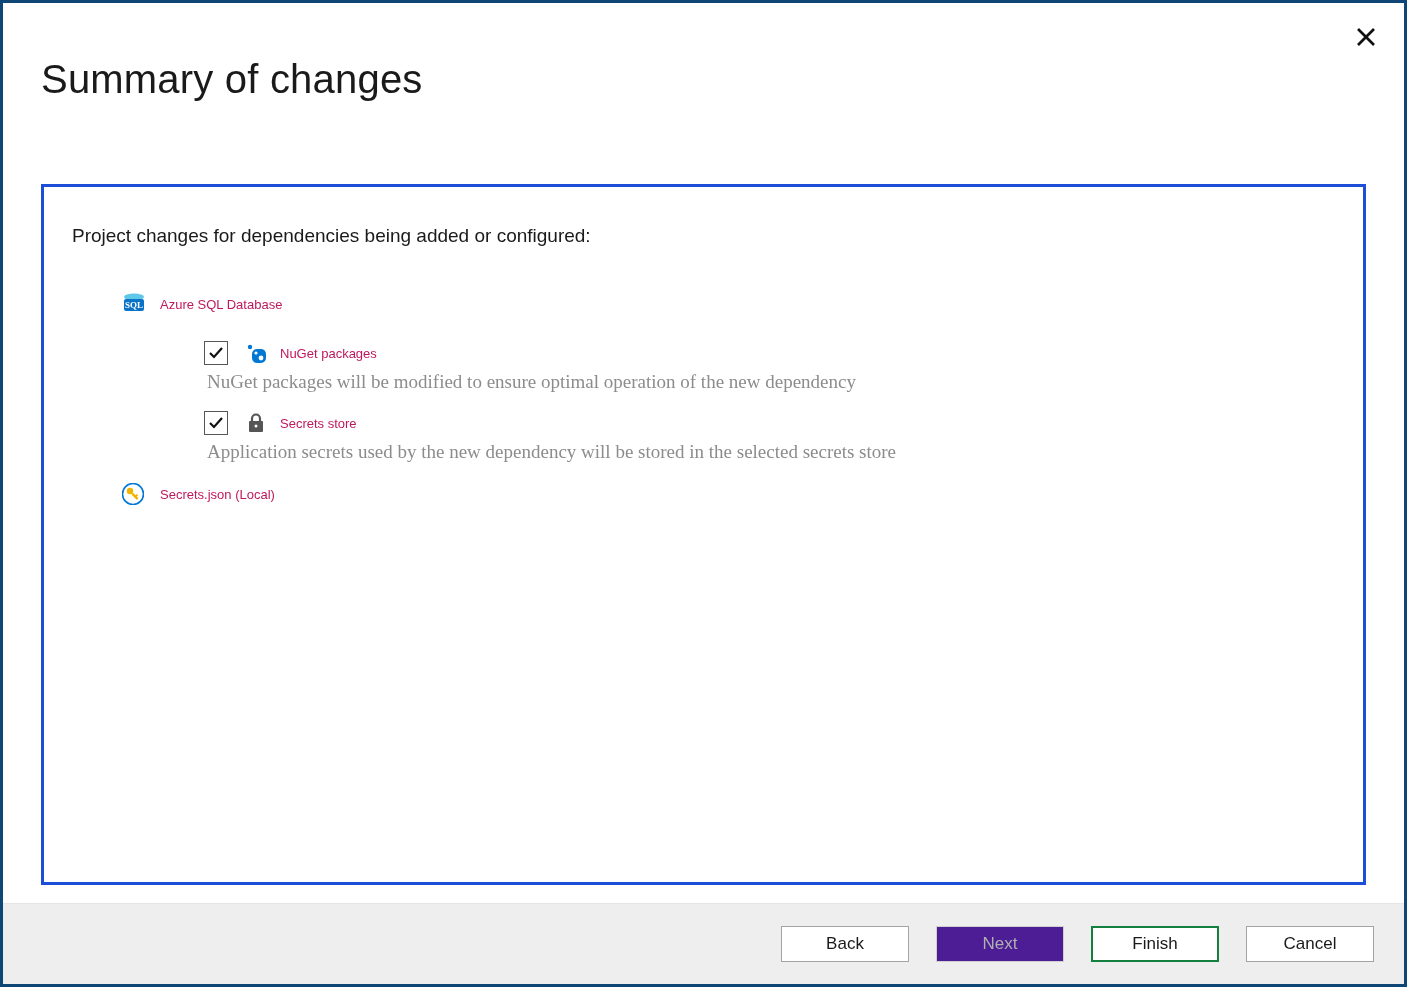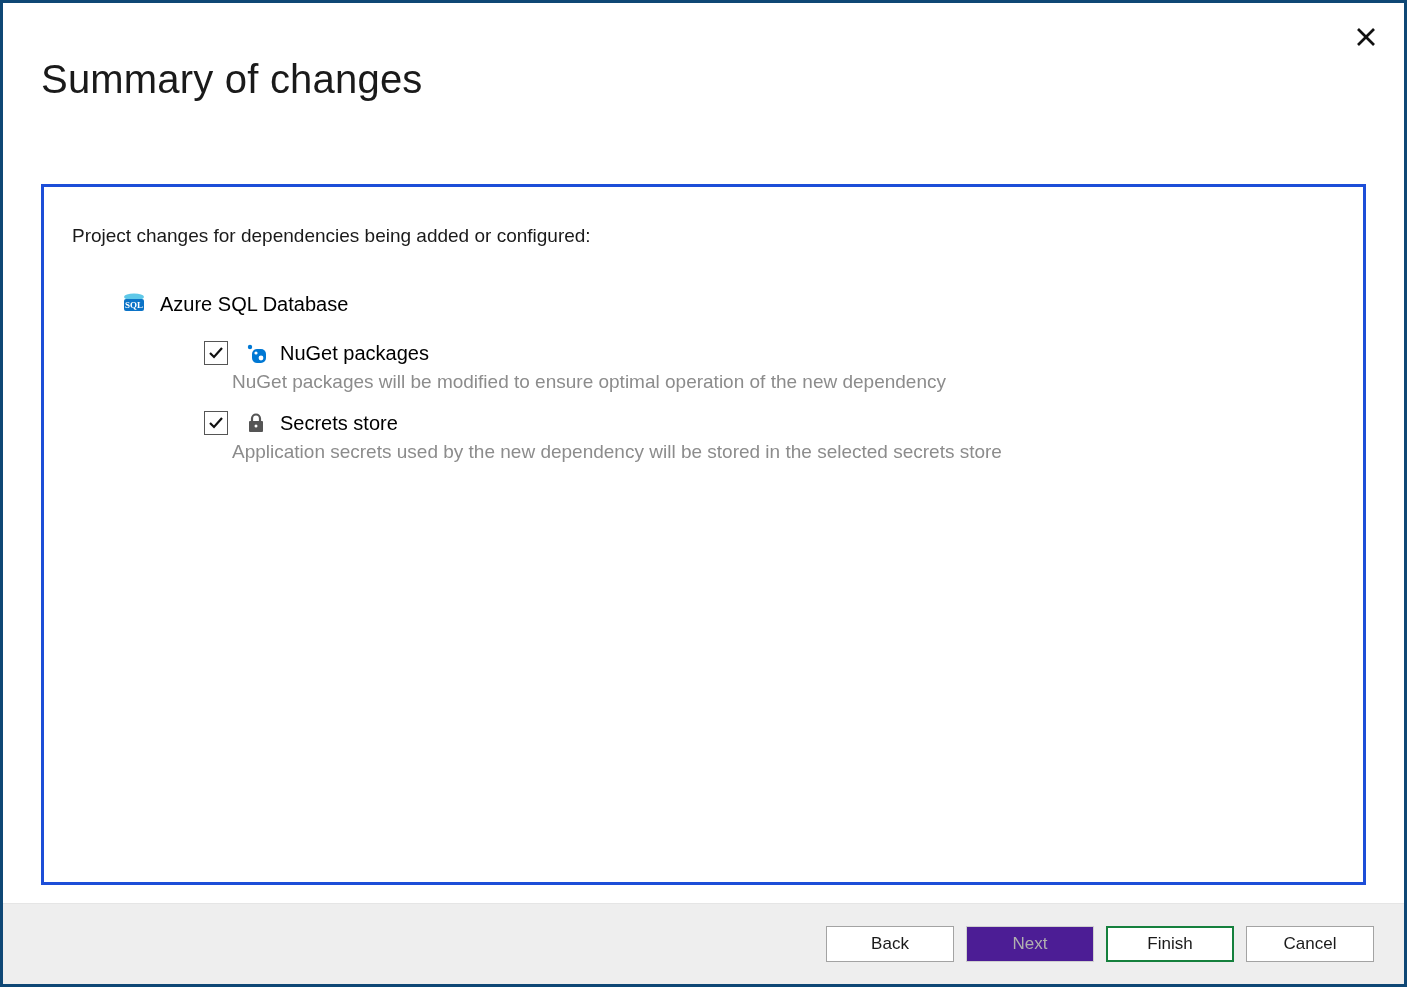--- a/index.html
+++ b/index.html
@@ -66,25 +66,26 @@
     .node-lvl2 {
       margin-left: 92px;
       margin-bottom: 18px;
     }
     .node-lvl2-row {
       display: flex;
       align-items: center;
       padding-left: 40px;
     }
     .node-lvl2-desc {
-      margin-left: 68px;
+      margin-left: 43px;
       margin-top: 6px;
       font-size: 19px;
       color: #8c8c8c;
       margin-bottom: 16px;
+      font-family: Liberation Serif, serif;
     }
     .checkbox {
       width: 24px;
       height: 24px;
       border: 1.5px solid #555;
       background: #fff;
       display: flex;
       align-items: center;
       justify-content: center;
       margin-right: 16px;
@@ -93,29 +94,29 @@
     .checkbox svg { stroke: #111; }
     .item-icon {
       width: 24px;
       height: 24px;
       display: flex;
       align-items: center;
       justify-content: center;
       margin-right: 12px;
     }
     .item-label {
-      font-size: 20px;
-      color: #000000;
+      font-size: 13px;
+      color: #be185d;
     }
     .footer {
       background: #eeeeee;
       padding: 22px 30px 22px 0;
       display: flex;
       justify-content: flex-end;
-      gap: 12px;
+      gap: 27px;
       border-top: 1px solid #e5e5e5;
     }
     .btn {
       width: 128px;
       height: 36px;
       font-size: 17px;
       background: #fff;
       border: 1px solid #a3a3a3;
       color: #1a1a1a;
       cursor: pointer;
@@ -198,20 +199,31 @@
                 <rect x="2" y="8" width="14" height="11" rx="1" fill="#555"></rect>
                 <path d="M5 8 V5.5 a4 4 0 0 1 8 0 V8" fill="none" stroke="#555" stroke-width="2.2"></path>
                 <circle cx="9" cy="13" r="1.5" fill="#fff"></circle>
               </svg>
             </span>
             <span class="item-label">Secrets store</span>
           </div>
           <div class="node-lvl2-desc">Application secrets used by the new dependency will be stored in the selected secrets store</div>
         </div>
 
+        <div class="node-lvl1">
+          <span class="icon-slot">
+            <svg width="22" height="22" viewBox="0 0 22 22">
+              <circle cx="11" cy="11" r="10.5" fill="none" stroke="#0078d4" stroke-width="1.6"></circle>
+              <circle cx="8" cy="8" r="3.2" fill="#f0b400"></circle>
+              <rect x="9.5" y="10" width="2.4" height="8" rx="1" transform="rotate(-45 11 11)" fill="#f0b400"></rect>
+              <rect x="13" y="12" width="3" height="2" transform="rotate(-45 14 13)" fill="#f0b400"></rect>
+            </svg>
+          </span>
+          <span class="item-label">Secrets.json (Local)</span>
+        </div>
 
       </div>
     </div>
   </div>
 
   <div class="footer">
     <button class="btn">Back</button>
     <button class="btn disabled">Next</button>
     <button class="btn primary">Finish</button>
     <button class="btn">Cancel</button>

